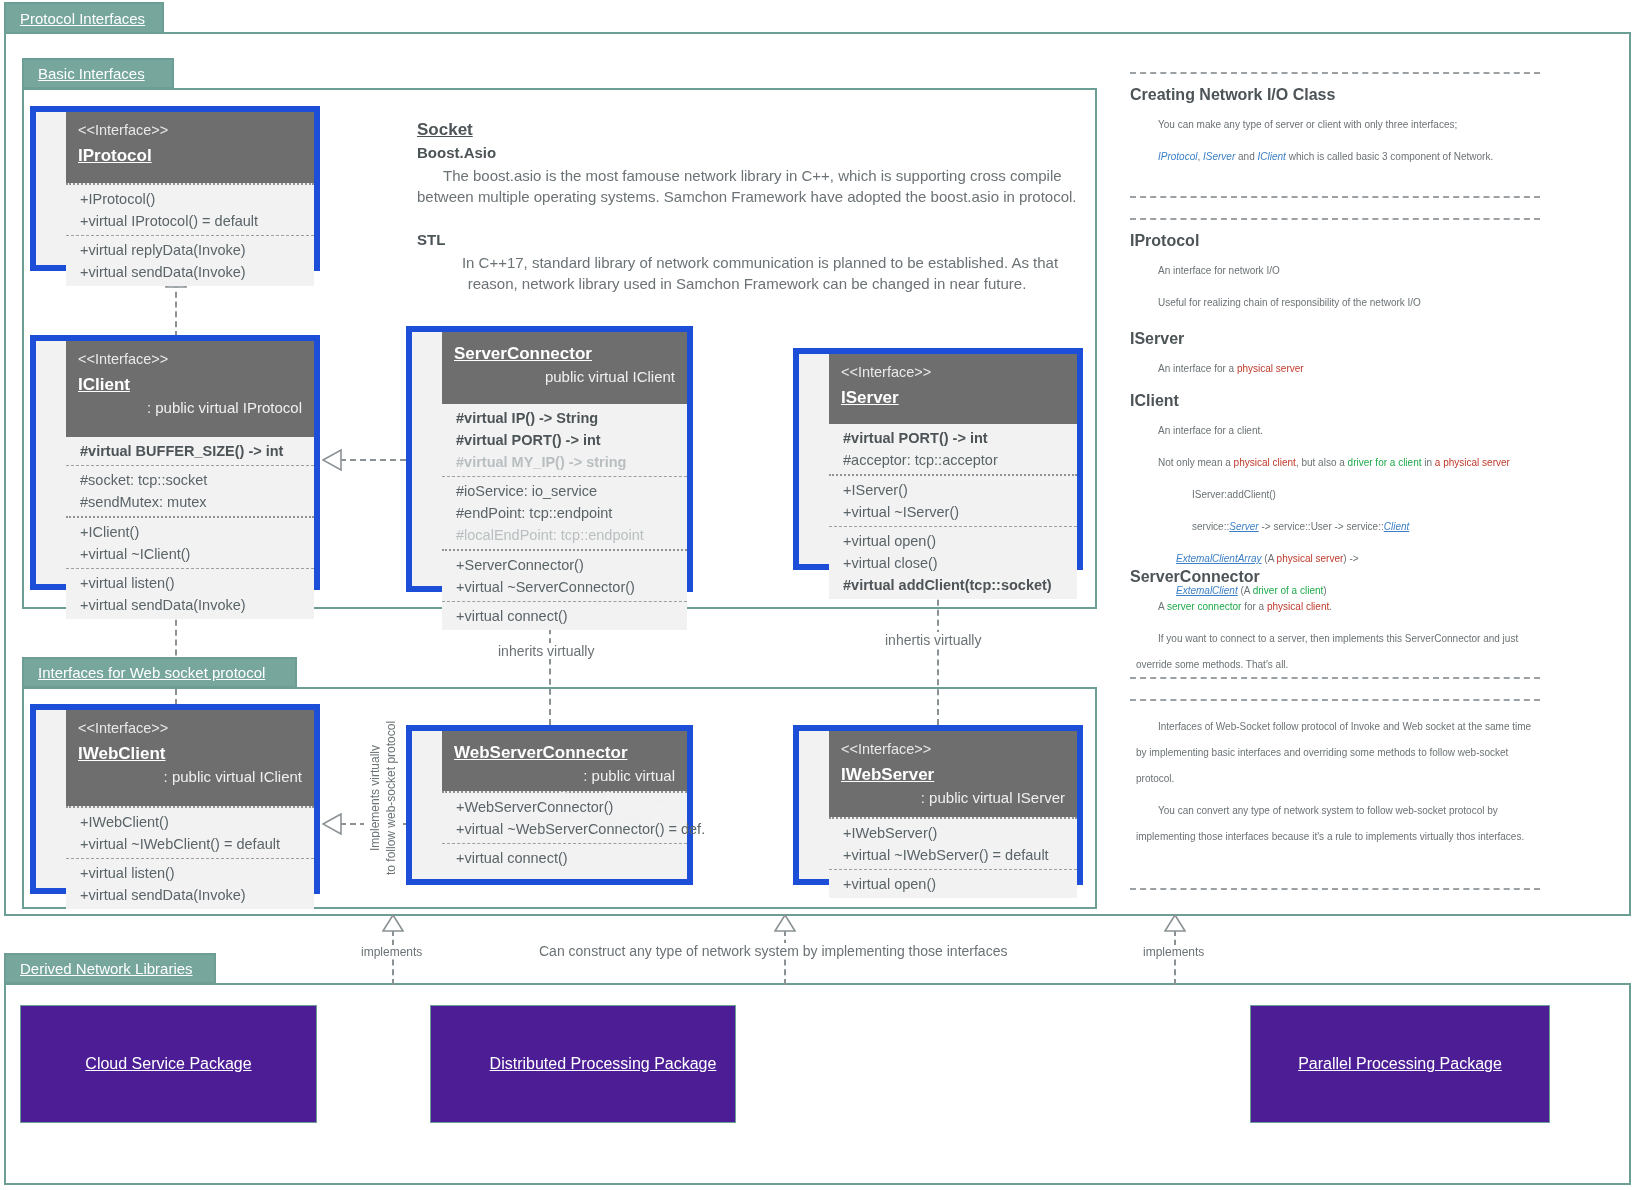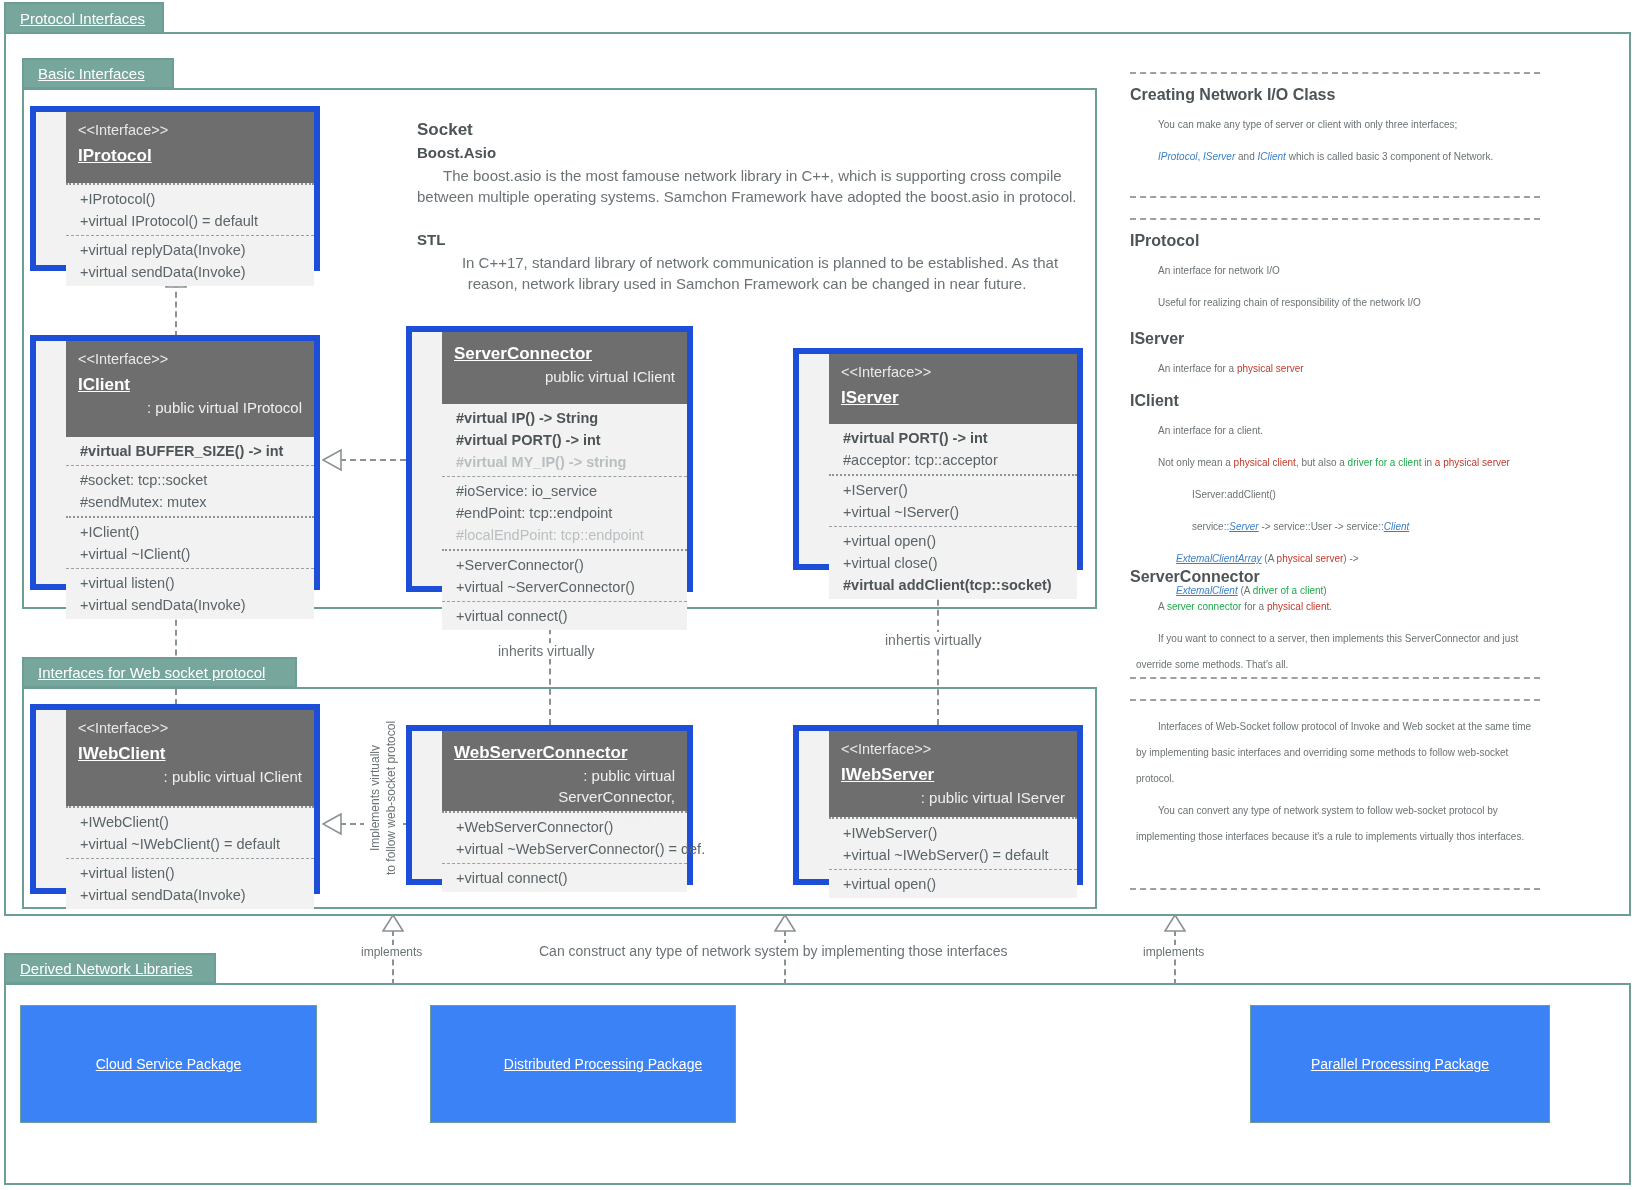--- a/index.html
+++ b/index.html
@@ -65,28 +65,28 @@
   .note p.ind { text-indent:22px; }
   .hr-dash { position:absolute; border-top:2px dashed #9aa0a3; z-index:3; }
   .i { font-style:italic; }
   .u { text-decoration:underline; }
   .blue { color:#3b7fc4; }
   .red  { color:#c0392b; }
   .green{ color:#1faa4b; }
 
   
   .socknote { position:absolute; z-index:4; width:660px; }
-  .socknote h4 { margin:0; font-size:17px; font-weight:bold; color:#4d5457; line-height:24px; }
+  .socknote h4 { margin:0; font-size:17px; font-weight:bold; color:#4d5457; line-height:24px;text-decoration:underline; }
   .socknote h5 { margin:0; font-size:15px; font-weight:bold; color:#4d5457; line-height:21px; }
   .socknote p { margin:0; font-size:15px; line-height:21px; color:#6b7275; text-indent:26px; }
 
   
   .derived {
-    position:absolute; background:#3b82f6; border:1px solid #6d9e95;
-    color:#ffffff; font-size:14px;
+    position:absolute; background:#4c1d95; border:1px solid #6d9e95;
+    color:#ffffff; font-size:16px;
     display:flex; align-items:center; justify-content:center;
     z-index:5;
   }
   .derived span { text-decoration:underline; }
 </style>
 </head>
 <body>
 
 <div class="canvas">
 
@@ -264,21 +264,21 @@
         <div class="mrow">+virtual ~IWebClient() = default</div>
       </div>
       <div class="sect">
         <div class="mrow">+virtual listen()</div>
         <div class="mrow">+virtual sendData(Invoke)</div>
       </div>
     </div>
   </div>
 
   <div class="cls" style="left:406px; top:725px; width:287px; height:160px;">
-    <div class="cls-head" style="height:80px; padding-top:10px;">
+    <div class="cls-head" style="height:60px; padding-top:10px;">
       <div class="cls-title" style="margin-top:0;">WebServerConnector</div>
       <div class="cls-sub">: public virtual ServerConnector,</div>
       <div class="cls-sub" style="text-align:center;">public virtul IWebClient</div>
     </div>
     <div class="cls-body">
       <div class="sect" style="border-top:2px dotted #8e9496;">
         <div class="mrow">+WebServerConnector()</div>
         <div class="mrow">+virtual ~WebServerConnector() = def.</div>
       </div>
       <div class="sect">

